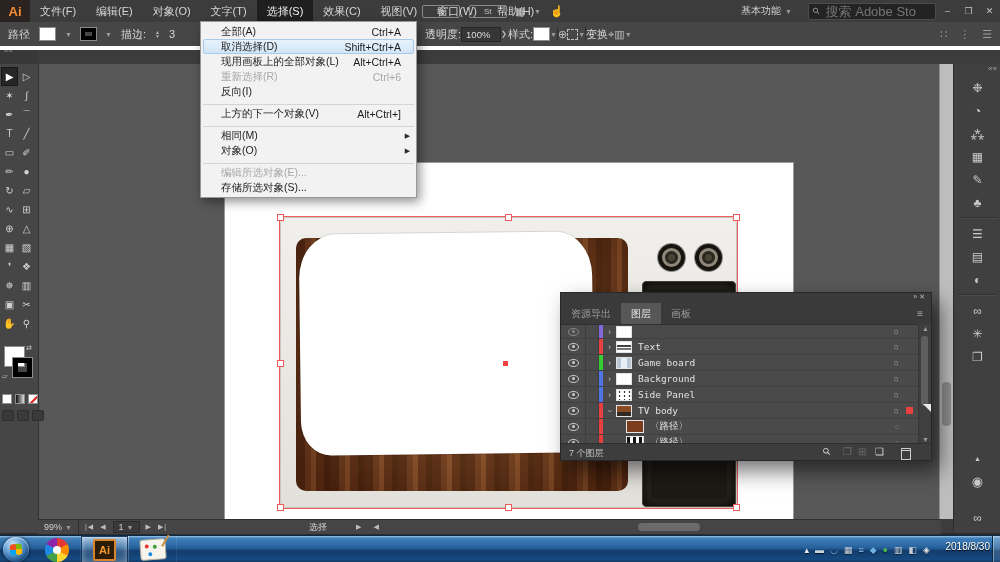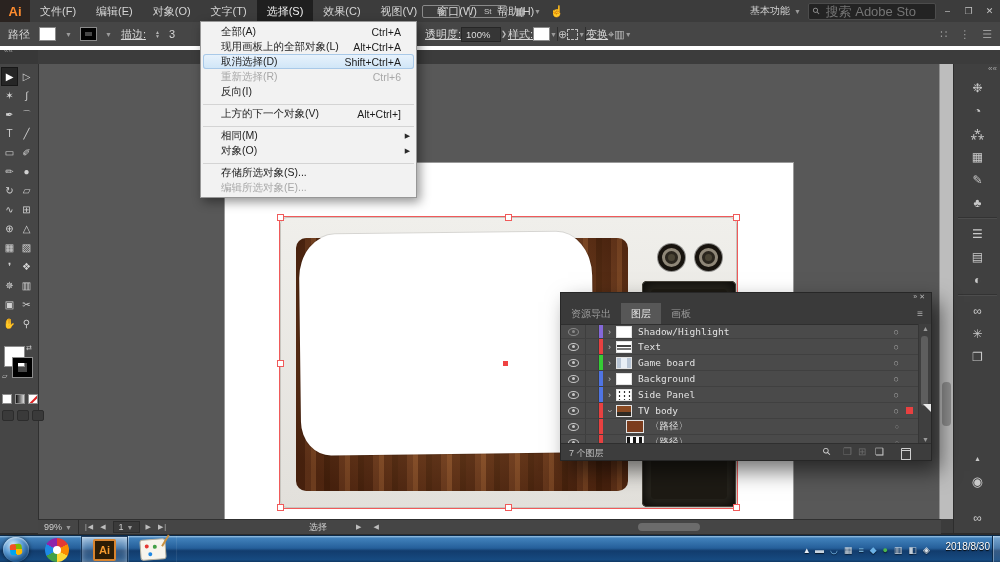--- a/index.html
+++ b/index.html
@@ -9,33 +9,33 @@
   .menubar{position:absolute;left:0;top:0;width:1000px;height:22px;background:#3c3c3c;display:flex;align-items:center;z-index:60}
   .ai-logo{width:30px;height:22px;background:#2a2320;color:#ff8c2e;font-weight:bold;font-size:13px;
            display:flex;align-items:center;justify-content:center}
   .mb-items{display:flex;height:22px;align-items:center}
   .mb-item{padding:0 10px;height:22px;display:flex;align-items:center;font-size:11px;color:#d6d6d6;cursor:default}
   .mb-active{background:#1f1f1f;color:#efefef}
   .tbr1{position:absolute;left:422px;top:0;height:22px;display:flex;align-items:center;gap:9px}
   .badge{border:1px solid #8a8a8a;color:#c9c9c9;font-size:8px;padding:1px 14px;border-radius:2px}
   .arrange-ic{font-size:10px;color:#c0c0c0}.caret{font-size:7px;color:#9a9a9a}
   .share-ic{font-size:11px;color:#9a9a9a}
-  .tbr2{position:absolute;right:64px;top:0;height:22px;display:flex;align-items:center;gap:7px}
+  .tbr2{position:absolute;right:64px;top:0;height:22px;display:flex;align-items:center;gap:16px}
   .workspace{display:flex;align-items:center;gap:4px;font-size:10px;color:#d0d0d0}
   .searchbox{width:118px;height:15px;background:#232323;border:1px solid #4c4c4c;border-radius:2px;
              display:flex;align-items:center;padding:0 4px;gap:4px}
   .searchbox input{background:transparent;border:0;outline:0;color:#9a9a9a;font-size:13px;width:90px;font-family:Liberation Sans, sans-serif}
   .mag{display:inline-block;transform:rotate(-45deg);font-size:9px;color:#9a9a9a}
   .winbtns{position:absolute;right:0;top:0;height:22px;display:flex}
   .winbtn{width:21px;height:22px;display:flex;align-items:center;justify-content:center;font-size:9px;color:#c4c4c4}
   
   .controlbar{position:absolute;left:0;top:22px;width:1000px;height:24px;background:#464646;border-bottom:4px solid #ffffff;z-index:20}
   .cb-left{position:absolute;left:8px;top:0;height:24px;display:flex;align-items:center;gap:9px}
   .cb-label{font-size:11px;color:#d6d6d6}
-  .ul{text-decoration:underline}
+  .ul{}
   .cb-fill{width:15px;height:12px;background:#fff;border:1px solid #8a8a8a}
   .cb-stroke{width:15px;height:12px;border:4px solid #000;box-shadow:0 0 0 1px #8a8a8a;box-sizing:border-box}
   .stepper{display:flex;flex-direction:column;line-height:4px;font-size:5px;color:#b5b5b5}
   .cb-mid{position:absolute;left:425px;top:0;height:24px;display:flex;align-items:center;gap:0}
   .valbox{background:#363636;border:1px solid #262626;color:#dedede;font-size:9.5px;padding:1px 4px;min-width:30px}
   .cb-ic{font-size:11px;color:#bdbdbd}
   .dash-ic{width:9px;height:9px;border:1px dashed #bdbdbd;display:inline-block}
   .cb-right{position:absolute;right:8px;top:0;height:24px;display:flex;align-items:center;gap:12px;font-size:11px;color:#9d9d9d}
   .vsep{width:1px;height:14px;background:#2e2e2e}
   
@@ -489,21 +489,20 @@
     </div>
     <div class="lrows">
       <div class="lrow row-clipped">
           <span class="eye-cell">
             <span class="eye"></span>
           </span>
           <span class="lock-cell"></span>
           <span class="cbar" style="background: rgb(132, 104, 217);"></span>
           <span class="larrow">›</span>
           <span class="lthumb th-white"></span>
-          <span class="lname">Shadow/Highlight</span>
           <span class="ltarget">○</span>
 
         </div>
         <div class="lrow">
           <span class="eye-cell">
             <span class="eye"></span>
           </span>
           <span class="lock-cell"></span>
           <span class="cbar" style="background: rgb(232, 64, 64);"></span>
           <span class="larrow">›</span>
@@ -599,30 +598,30 @@
       <span class="ic-trash" style="left:340px"></span>
     </div>
   </div>
 
   <div class="dmenu">
     <div class="mi">
         <span class="mi-label">全部(A)</span>
         <span class="mi-shortcut">Ctrl+A</span>
         <span class="mi-arrow">▶</span>
       </div>
+      <div class="mi mi-hl">
+        <span class="mi-label">取消选择(D)</span>
+        <span class="mi-shortcut">Shift+Ctrl+A</span>
+        <span class="mi-arrow">▶</span>
+      </div>
       <div class="mi">
         <span class="mi-label">现用画板上的全部对象(L)</span>
         <span class="mi-shortcut">Alt+Ctrl+A</span>
         <span class="mi-arrow">▶</span>
       </div>
-      <div class="mi mi-hl">
-        <span class="mi-label">取消选择(D)</span>
-        <span class="mi-shortcut">Shift+Ctrl+A</span>
-        <span class="mi-arrow">▶</span>
-      </div>
       <div class="mi mi-dis">
         <span class="mi-label">重新选择(R)</span>
         <span class="mi-shortcut">Ctrl+6</span>
         <span class="mi-arrow">▶</span>
       </div>
       <div class="mi">
         <span class="mi-label">反向(I)</span>
         <span class="mi-shortcut"></span>
         <span class="mi-arrow">▶</span>
       </div>
@@ -649,27 +648,27 @@
       <div class="mi mi-sub">
         <span class="mi-label">对象(O)</span>
         <span class="mi-shortcut"></span>
         <span class="mi-arrow">▶</span>
       </div>
       <div class="mi mi-sep">
         
         
         
       </div>
+      <div class="mi mi-dis">
+        <span class="mi-label">编辑所选对象(E)...</span>
+        <span class="mi-shortcut"></span>
+        <span class="mi-arrow">▶</span>
+      </div>
       <div class="mi">
         <span class="mi-label">存储所选对象(S)...</span>
-        <span class="mi-shortcut"></span>
-        <span class="mi-arrow">▶</span>
-      </div>
-      <div class="mi mi-dis">
-        <span class="mi-label">编辑所选对象(E)...</span>
         <span class="mi-shortcut"></span>
         <span class="mi-arrow">▶</span>
       </div>
   </div>
 
   <div class="taskbar">
     <div class="orb">
         <span></span>
       </div>
     <div class="tb-btns">

